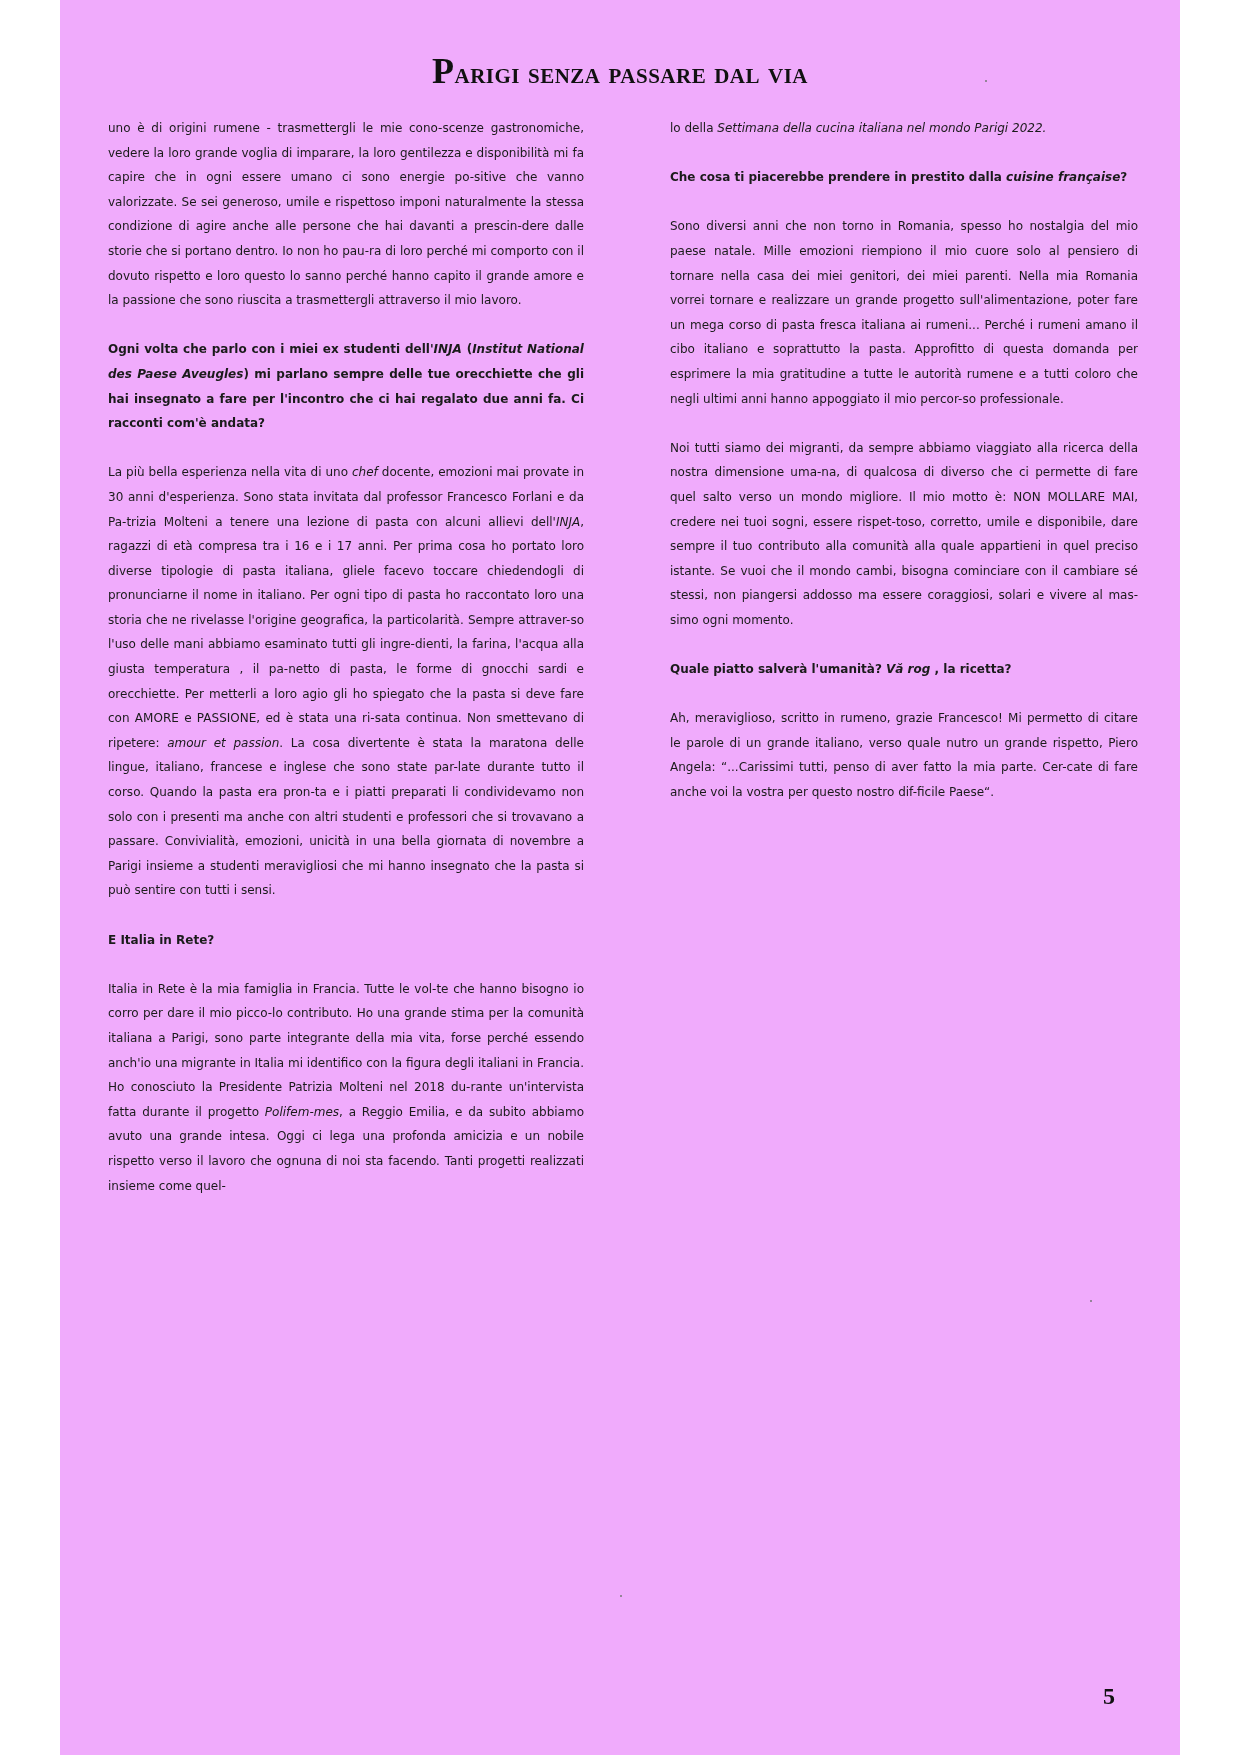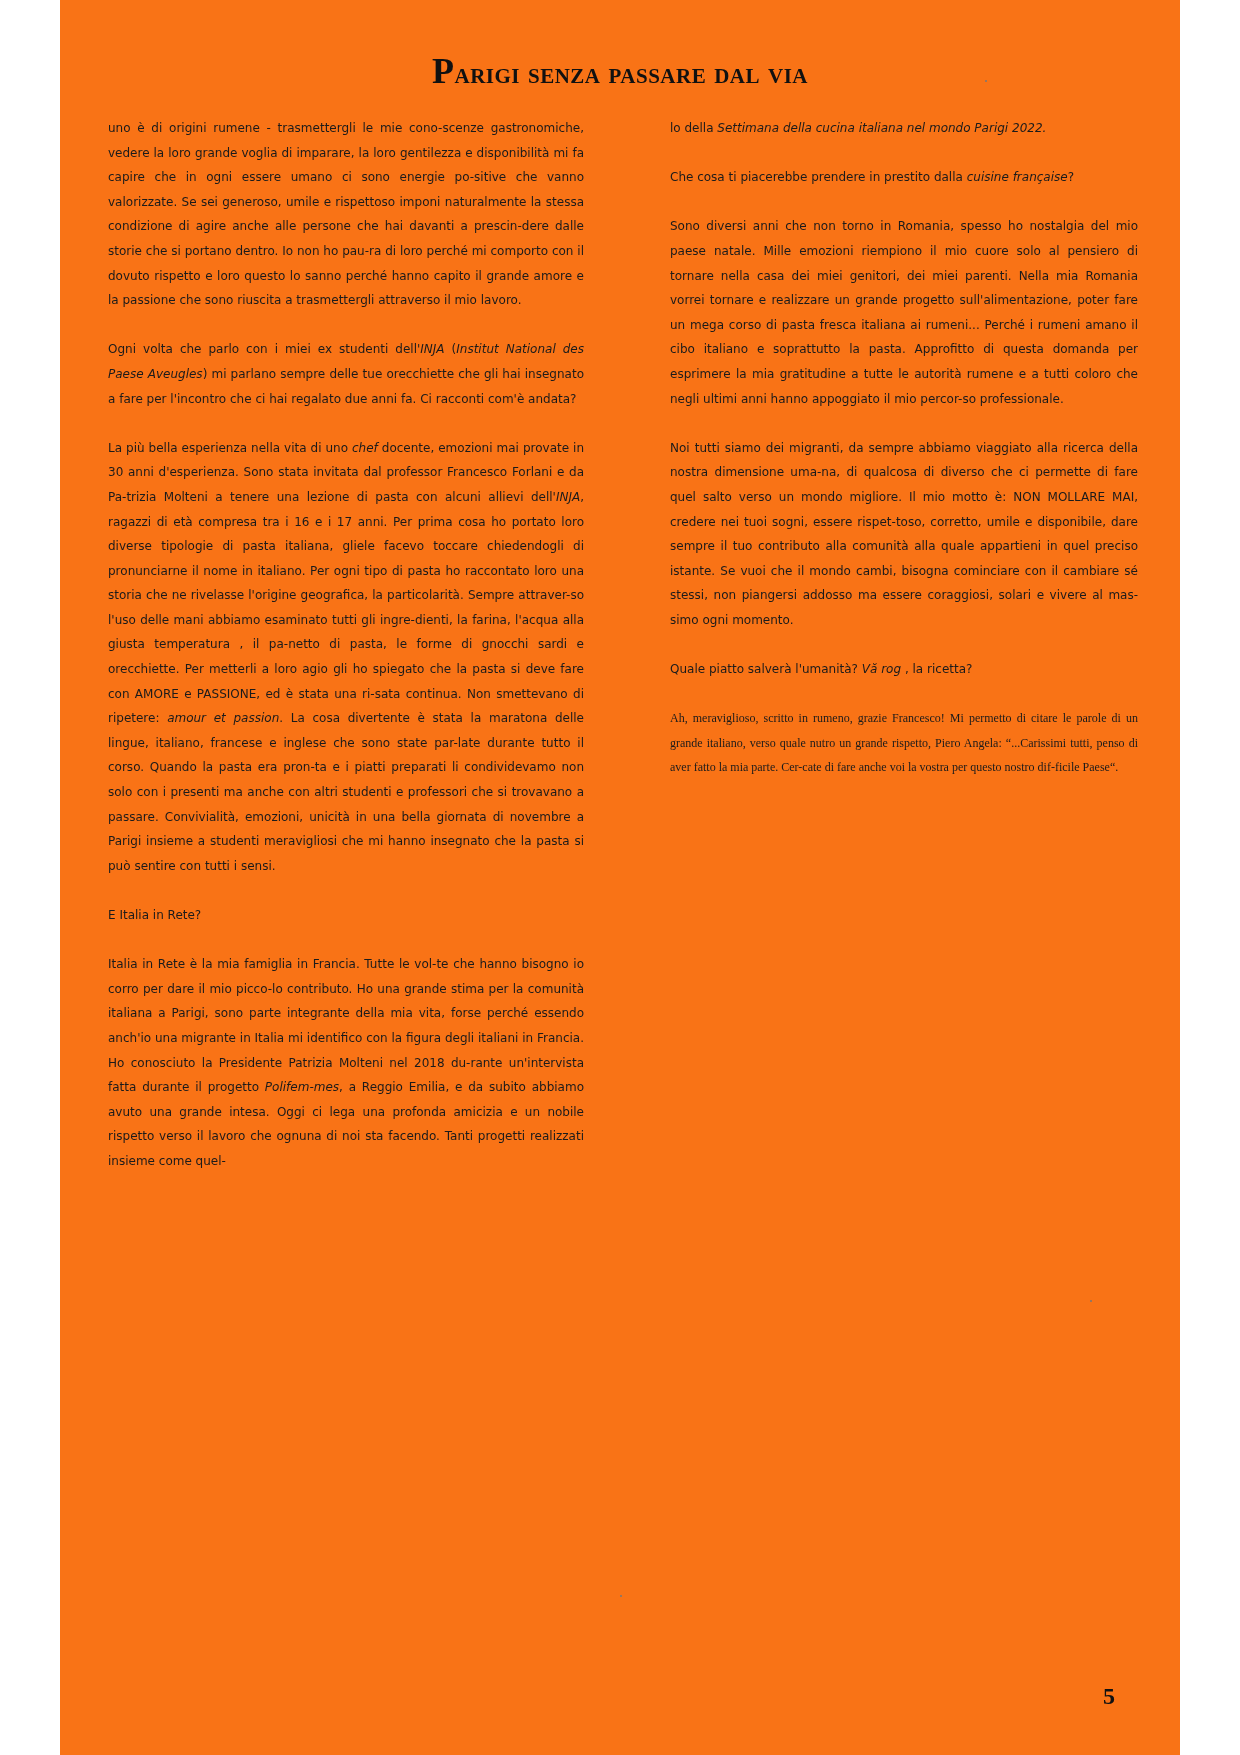--- a/index.html
+++ b/index.html
@@ -5,21 +5,21 @@
   html, body { margin: 0; padding: 0; }
   body {
     width: 1240px; height: 1755px; overflow: hidden;
     background: #ffffff;
     position: relative;
     font-family: "DejaVu Sans", sans-serif;
     color: #1b1b1b;
   }
   .page {
     position: absolute; left: 60px; top: 0; width: 1120px; height: 1755px;
-    background: #f97316;
+    background: #f0abfc;
   }
   .title {
     position: absolute; left: 0; right: 0; top: 50px;
     text-align: center;
     font-family: "Liberation Serif", "DejaVu Serif", serif;
     font-weight: bold;
     font-size: 30px;
     font-variant: small-caps;
     letter-spacing: 0.5px;
     color: #111;
@@ -28,22 +28,22 @@
   .col {
     position: absolute; top: 116px;
     font-size: 12px;
     line-height: 24.6px;
     text-align: justify;
     hyphens: manual;
   }
   .col.left { left: 108px; width: 476px; }
   .col.right { left: 641px; width: 468px; margin-left: 29px; }
   .col p { margin: 0 0 24.6px 0; }
-  .col p.noGap { margin-bottom: 0; font-family: Liberation Serif, serif; }
-  .col p.q { font-weight: normal; }
+  .col p.noGap { margin-bottom: 0; }
+  .col p.q { font-weight: bold; }
   .i { font-style: italic; }
   .pagenum {
     position: absolute; left: 1103px; top: 1683px;
     font-family: "Liberation Serif", "DejaVu Serif", serif;
     font-weight: bold; font-size: 24px; color: #111;
   }
   .speck { position: absolute; width: 2px; height: 2px; background: #777; border-radius: 50%; }
 </style>
 </head>
 <body>

